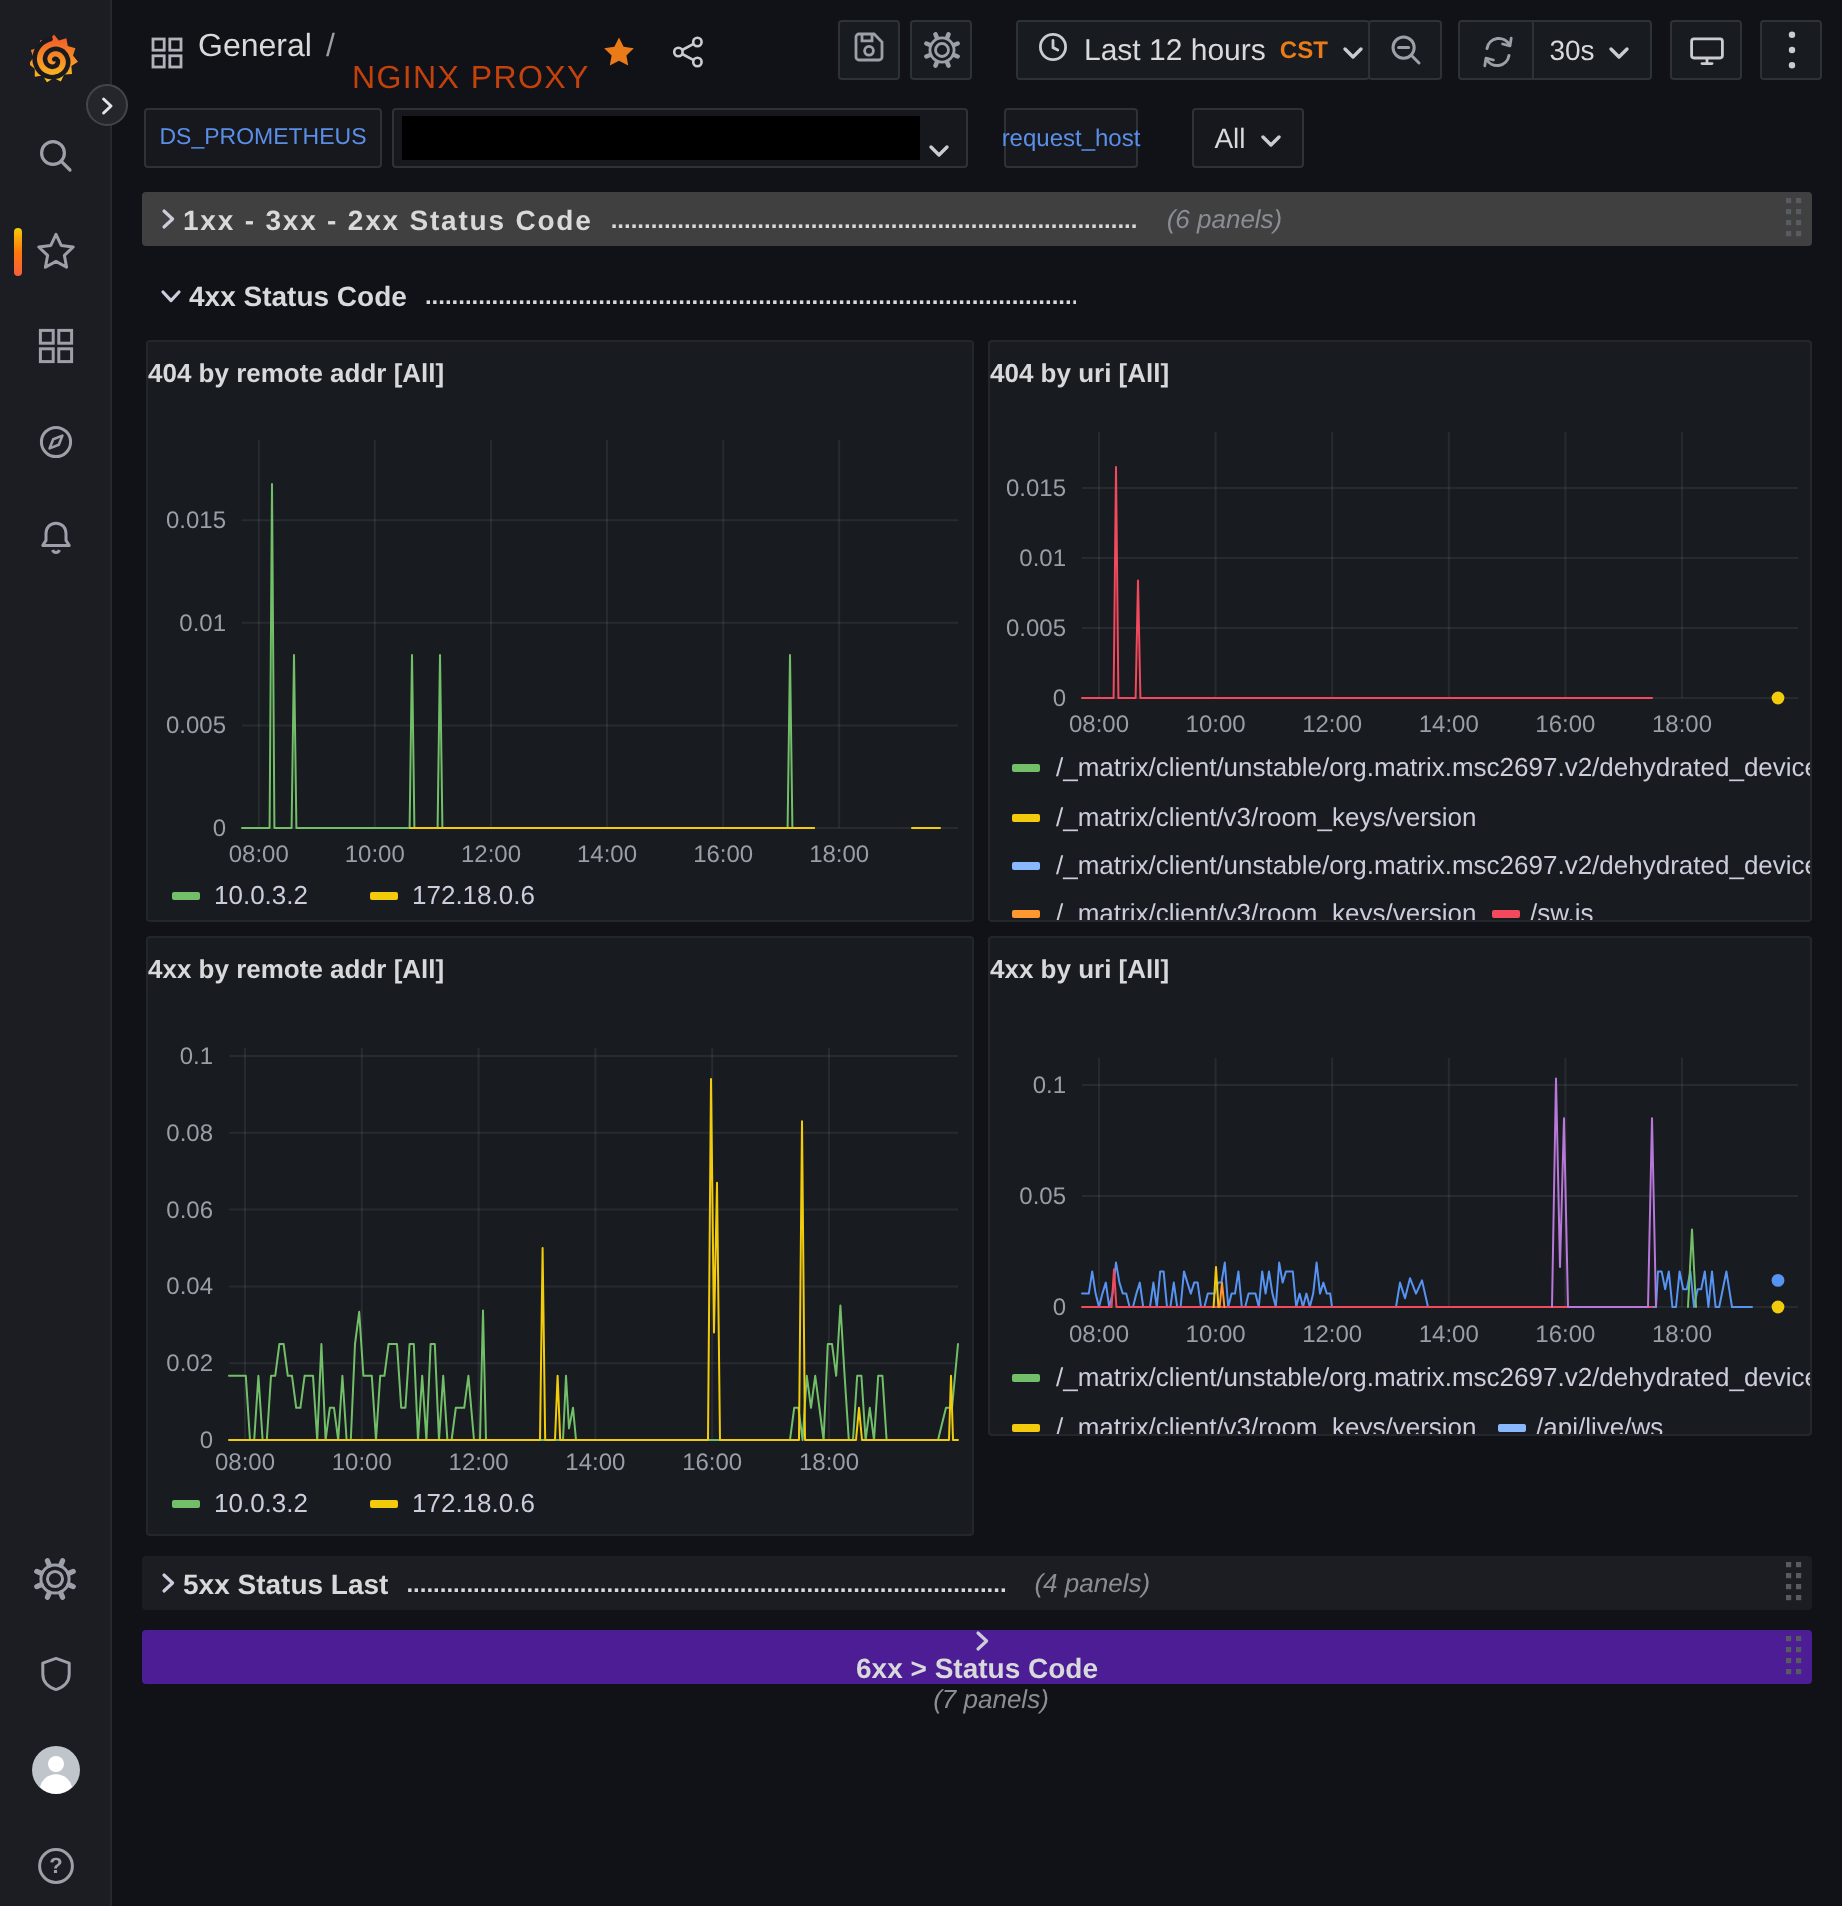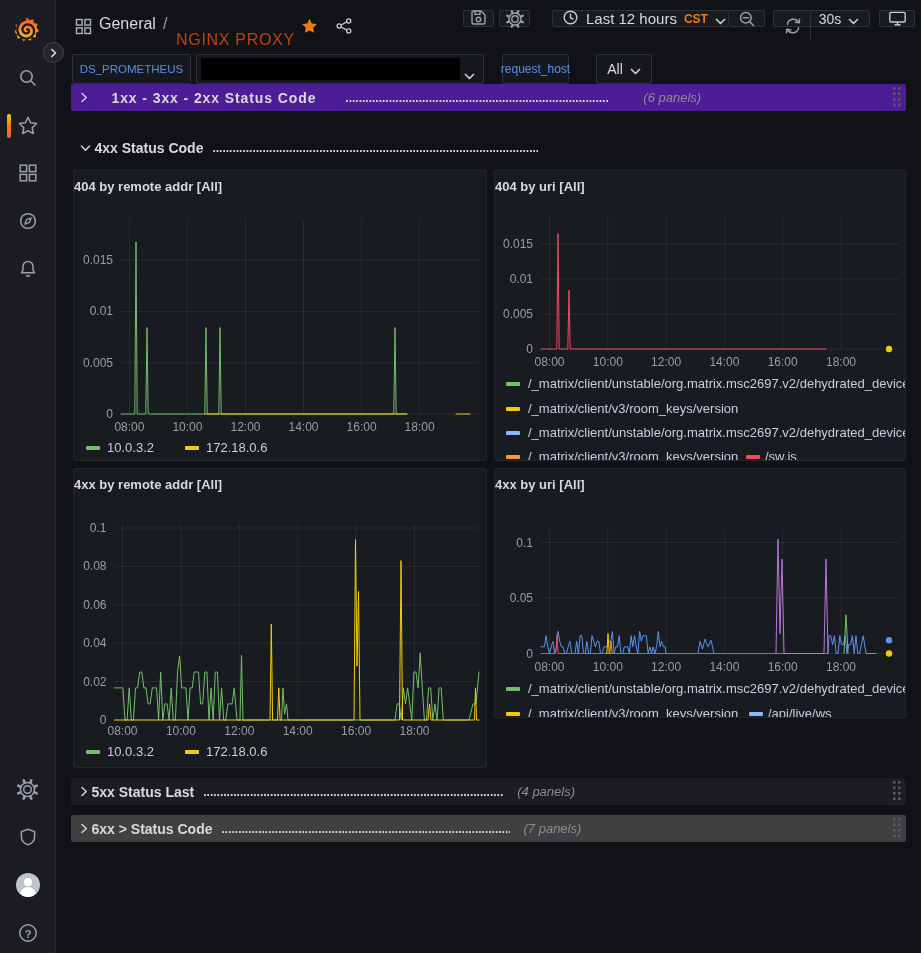--- a/index.html
+++ b/index.html
@@ -1,18 +1,18 @@
 <!DOCTYPE html>
 <html><head><meta charset="utf-8"><style>
 * { margin:0; padding:0; box-sizing:border-box; }
 body { width:921px; height:953px; background:#111217; font-family:"Liberation Sans",sans-serif; overflow:hidden; position:relative; }
 #sidebar { position:absolute; left:0; top:0; width:56px; height:953px; background:#1b1d23; border-right:1px solid rgba(255,255,255,0.05); }
 #expander { position:absolute; left:43px; top:42px; width:21px; height:21px; border-radius:50%; background:#24262b; border:1px solid #43454a; display:flex; align-items:center; justify-content:center; z-index:5; }
 #topnav { position:absolute; left:0; top:0; width:865px; height:52px; }
-.btn { position:absolute; top:10px; height:17px; border:1px solid #2c3235; border-radius:2px; background:#181b1f; display:flex; align-items:center; justify-content:center;margin-left:44px; }
+.btn { position:absolute; top:10px; height:30px; border:1px solid #2c3235; border-radius:2px; background:#181b1f; display:flex; align-items:center; justify-content:center; }
 #varrow { position:absolute; left:0; top:0; width:865px; height:44px; }
 .vlabel { position:absolute; top:54px; height:30px; border:1px solid #2c3235; border-radius:2px; background:#16181d; display:flex; align-items:center; justify-content:center; }
 .rowh { position:absolute; left:71px; width:835px; height:27px; border-radius:2px; display:flex; align-items:center; }
 .rchev { margin-left:8.5px; margin-right:4px; display:flex; }
 .rtitle { font-size:14px; font-weight:bold; color:#d8d9da; white-space:nowrap; }
 .rdots { font-size:12px; font-weight:bold; color:#d8d9da; overflow:hidden; white-space:nowrap; display:inline-block; margin-left:9px; }
 .rcount { font-size:13px; font-style:italic; color:#8b8d94; margin-left:14px; white-space:nowrap; }
 .panel { position:absolute; background:#181b1f; border:1px solid #23262b; border-radius:2px; overflow:hidden; }
 .ptitle { position:absolute; top:8px; font-size:13px; font-weight:bold; color:#d8d9da; }
 </style></head>
@@ -213,21 +213,21 @@
         <circle cx="11" cy="11" r="8.2" fill="none" stroke="#9da0a8" stroke-width="1.5"></circle>
         <text x="11" y="11.6" fill="#9da0a8" font-size="11" font-weight="bold" text-anchor="middle" dominant-baseline="central">?</text>
       </svg>
     </div>
 </div>
 <div id="expander">
     <svg width="7" height="10" viewBox="0 0 7 10">
       <polyline points="1.8,1.5 5.5,5 1.8,8.5" fill="none" stroke="#e3e4e8" stroke-width="1.5" stroke-linecap="round" stroke-linejoin="round"></polyline>
     </svg>
   </div>
-<div class="rowh" style="top:84px;background:#4c1d95;gap:20px;">
+<div class="rowh" style="top:96px;background:#404040;">
 <span class="rchev">
       <svg width="8" height="11" viewBox="0 0 8 11" style="">
         <polyline points="2,1.5 6.3,5.5 2,9.5" fill="none" stroke="#ccccdc" stroke-width="1.6" stroke-linecap="round" stroke-linejoin="round"></polyline>
       </svg>
     </span>
     <span class="rtitle" style="letter-spacing:0.9px;">1xx - 3xx - 2xx Status Code</span>
     <span class="rdots" style="width:264px">..........................................................................................................................................................................................................................................................</span>
     <span class="rcount">(6 panels)</span>
 <div style="position:absolute;right:4px;top:2px"><svg width="10" height="22" viewBox="0 0 10 22">
         <g fill="#585b62">
@@ -266,21 +266,21 @@
           <rect x="6" y="1" width="2.6" height="2.6"></rect>
 <rect x="1" y="6.5" width="2.6" height="2.6"></rect>
           <rect x="6" y="6.5" width="2.6" height="2.6"></rect>
 <rect x="1" y="12" width="2.6" height="2.6"></rect>
           <rect x="6" y="12" width="2.6" height="2.6"></rect>
 <rect x="1" y="17.5" width="2.6" height="2.6"></rect>
           <rect x="6" y="17.5" width="2.6" height="2.6"></rect>
 </g>
       </svg></div>
   </div>
-<div class="rowh" style="top:815px;background:#404040;">
+<div class="rowh" style="top:815px;background:#4c1d95;flex-direction:column;">
 <span class="rchev">
       <svg width="8" height="11" viewBox="0 0 8 11" style="">
         <polyline points="2,1.5 6.3,5.5 2,9.5" fill="none" stroke="#ccccdc" stroke-width="1.6" stroke-linecap="round" stroke-linejoin="round"></polyline>
       </svg>
     </span>
     <span class="rtitle" style="">6xx &gt; Status Code</span>
     <span class="rdots" style="width:288px">..........................................................................................................................................................................................................................................................</span>
     <span class="rcount">(7 panels)</span>
 <div style="position:absolute;right:4px;top:2px"><svg width="10" height="22" viewBox="0 0 10 22">
         <g fill="#585b62">

